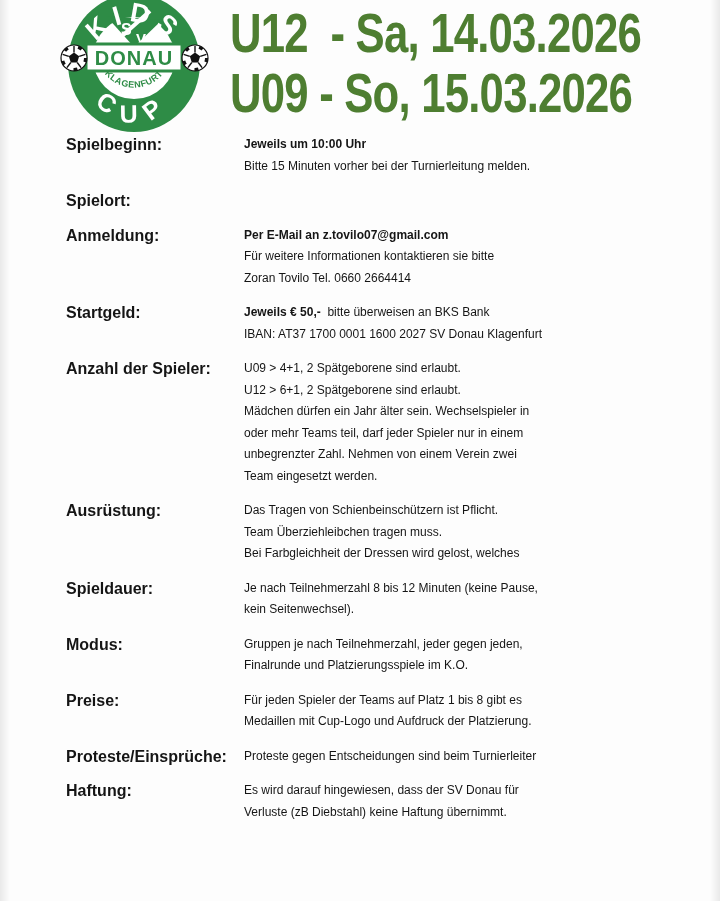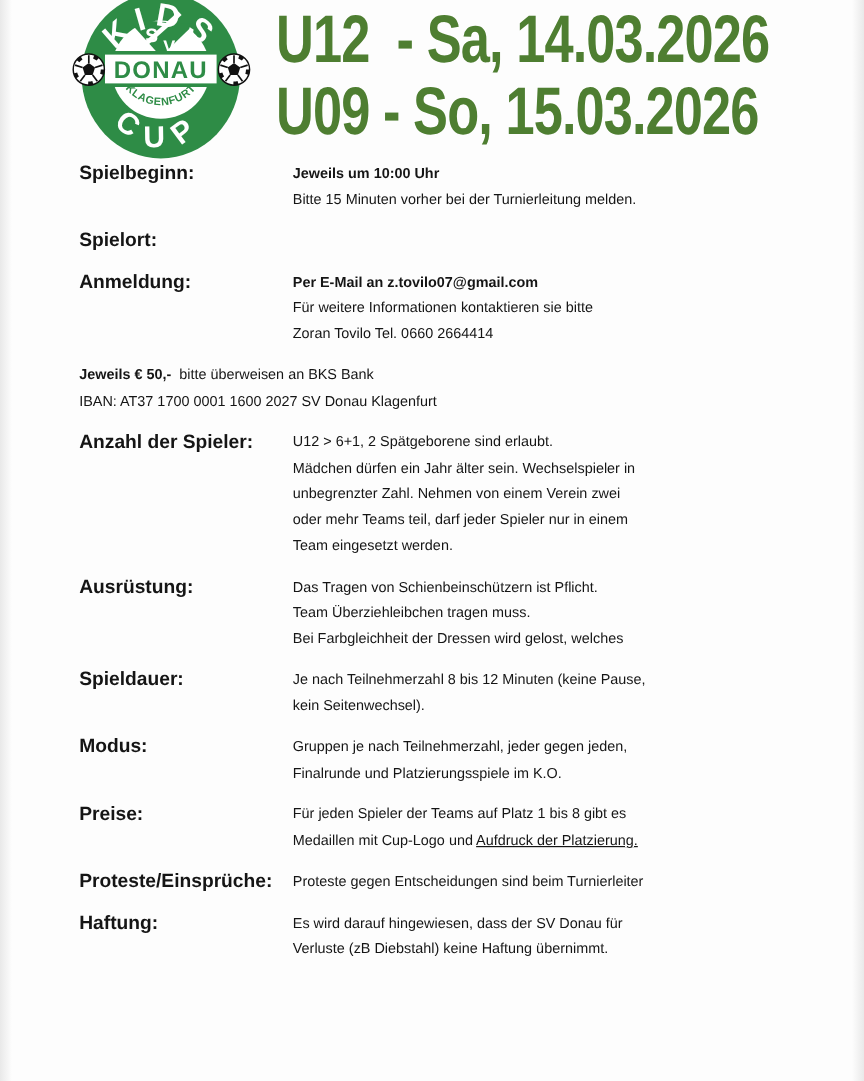--- a/index.html
+++ b/index.html
@@ -36,21 +36,21 @@
   .title-line.l1{top:5px;}
   .title-line.l2{top:65px;}
 
   
   .info-table{position:absolute;left:66px;top:134px;width:600px;}
   .row{display:flex;margin-bottom:13px;}
   .label{flex:none;width:178px;font-weight:bold;font-size:16px;line-height:21.5px;}
   .value{font-size:12px;line-height:21.5px;}
   .line{white-space:pre;}
   .seg.b{font-weight:bold;}
-  .seg.u{text-decoration:underline;}
+  .seg.u{}
 </style>
 </head>
 <body>
 
 <div class="page">
   <div class="edge left"></div>
   <div class="edge right"></div>
 
   <div class="logo-wrap">
     <svg width="132" height="138" viewBox="0 0 132 138" xmlns="http://www.w3.org/2000/svg">
@@ -120,32 +120,34 @@
       </div>
       <div class="row">
         <div class="label">Anmeldung:</div>
         <div class="value">
           <div class="line"><span class="seg b">Per E-Mail an z.tovilo07@gmail.com</span></div>
           <div class="line"><span class="seg">Für weitere Informationen kontaktieren sie bitte</span></div>
           <div class="line"><span class="seg">Zoran Tovilo Tel. 0660 2664414</span></div>
         </div>
       </div>
       <div class="row">
+        <div class="label">Startgeld:</div>
         <div class="value">
           <div class="line"><span class="seg b">Jeweils € 50,-</span><span class="seg">  bitte überweisen an BKS Bank</span></div>
           <div class="line"><span class="seg">IBAN: AT37 1700 0001 1600 2027 SV Donau Klagenfurt</span></div>
         </div>
       </div>
       <div class="row">
         <div class="label">Anzahl der Spieler:</div>
         <div class="value">
+          <div class="line"><span class="seg">U09 &gt; 4+1, 2 Spätgeborene sind erlaubt.</span></div>
           <div class="line"><span class="seg">U12 &gt; 6+1, 2 Spätgeborene sind erlaubt.</span></div>
           <div class="line"><span class="seg">Mädchen dürfen ein Jahr älter sein. Wechselspieler in</span></div>
+          <div class="line"><span class="seg">oder mehr Teams teil, darf jeder Spieler nur in einem</span></div>
           <div class="line"><span class="seg">unbegrenzter Zahl. Nehmen von einem Verein zwei</span></div>
-          <div class="line"><span class="seg">oder mehr Teams teil, darf jeder Spieler nur in einem</span></div>
           <div class="line"><span class="seg">Team eingesetzt werden.</span></div>
         </div>
       </div>
       <div class="row">
         <div class="label">Ausrüstung:</div>
         <div class="value">
           <div class="line"><span class="seg">Das Tragen von Schienbeinschützern ist Pflicht.</span></div>
           <div class="line"><span class="seg">Team Überziehleibchen tragen muss.</span></div>
           <div class="line"><span class="seg">Bei Farbgleichheit der Dressen wird gelost, welches</span></div>
         </div>

